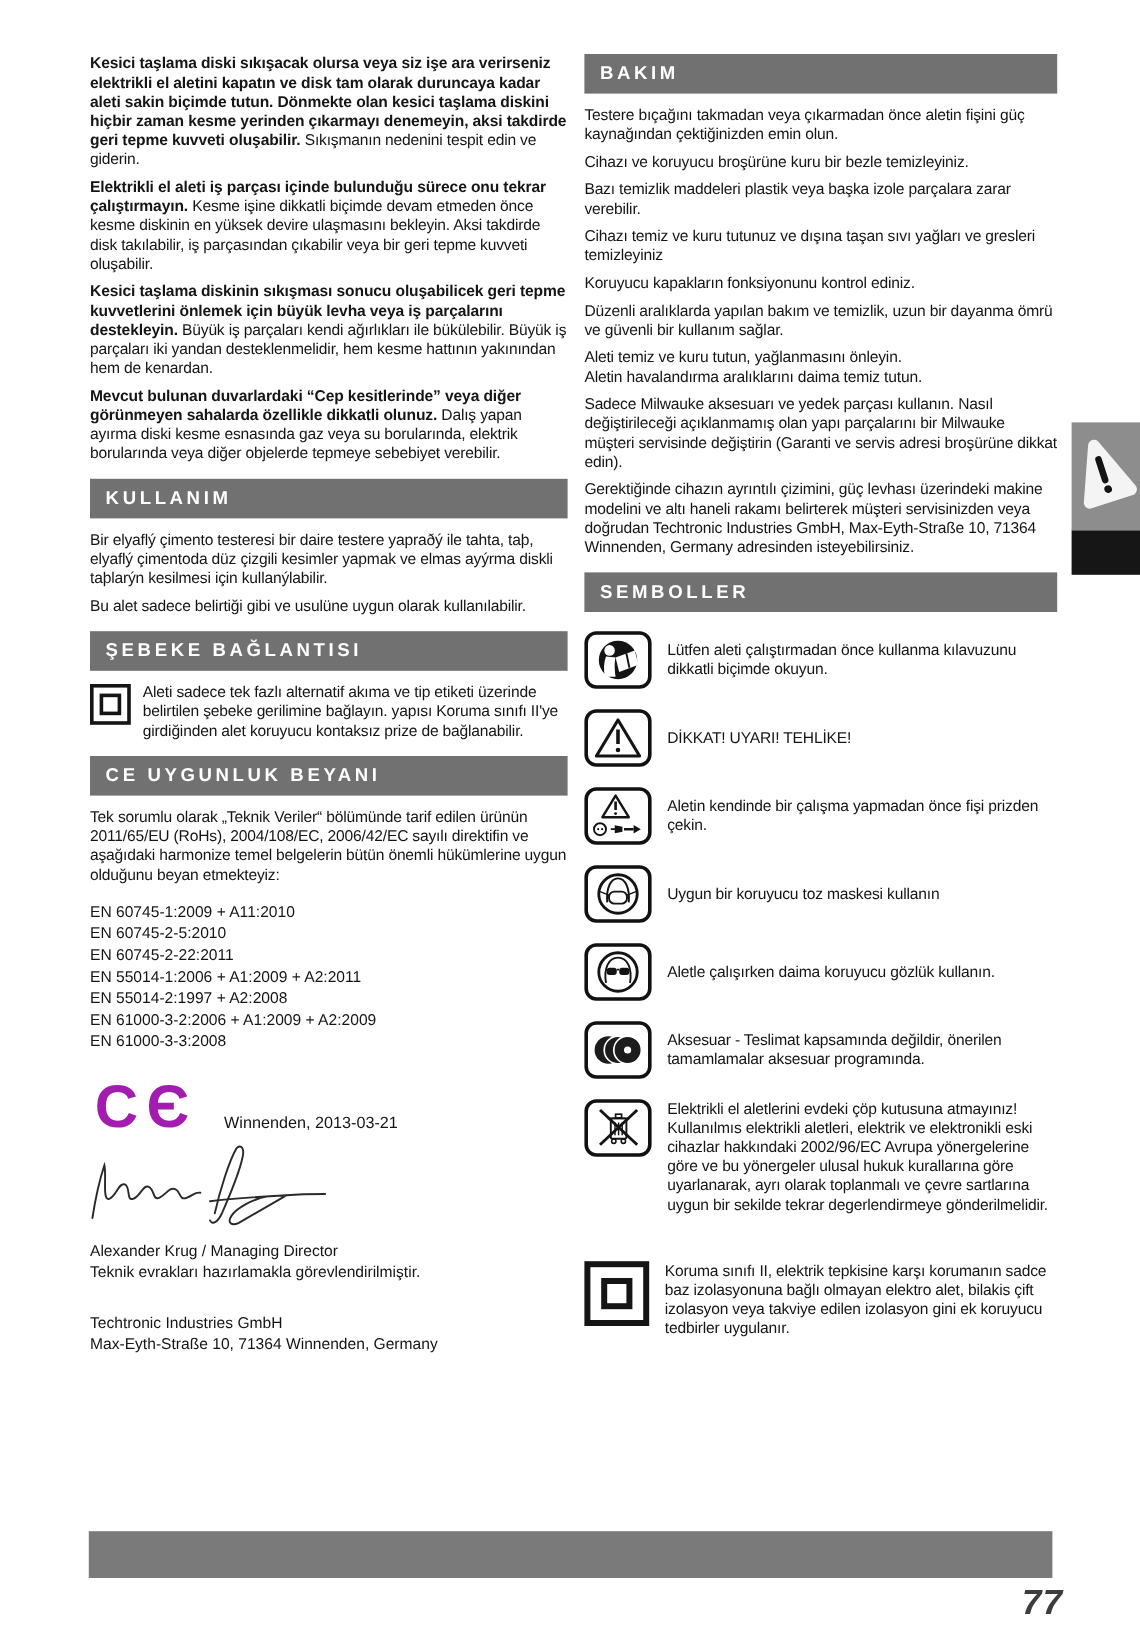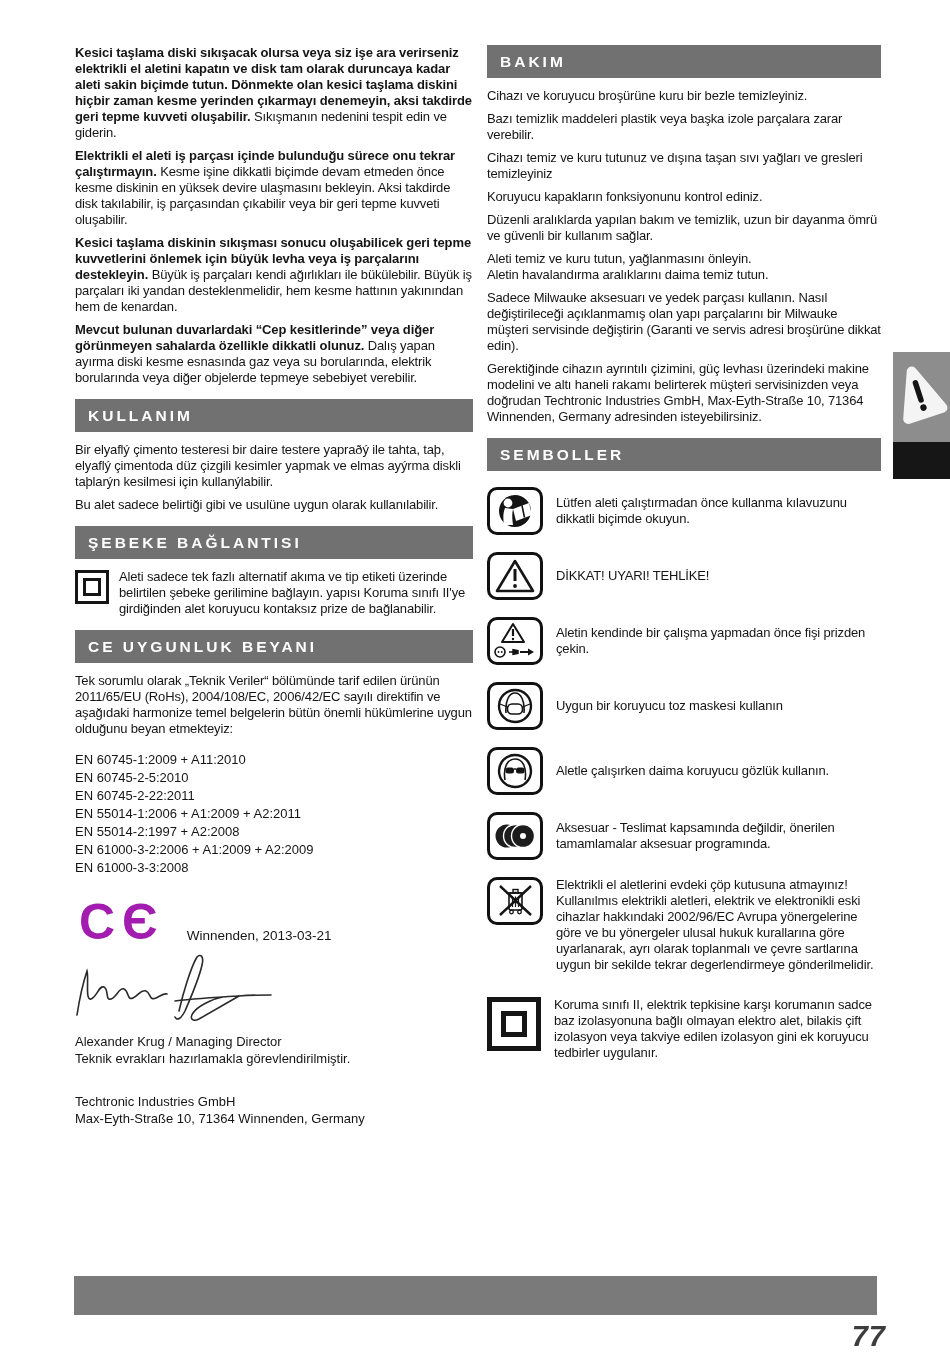--- a/index.html
+++ b/index.html
@@ -128,20 +128,21 @@
 
     <div class="company-block">
       <p>Techtronic Industries GmbH</p>
       <p>Max-Eyth-Straße 10, 71364 Winnenden, Germany</p>
     </div>
   </div>
 
   <div class="col col-right">
 
     <div class="sec-header first">BAKIM</div>
+    <p class="body-p">Testere bıçağını takmadan veya çıkarmadan önce aletin fişini güç kaynağından çektiğinizden emin olun.</p>
     <p class="body-p">Cihazı ve koruyucu broşürüne kuru bir bezle temizleyiniz.</p>
     <p class="body-p">Bazı temizlik maddeleri plastik veya başka izole parçalara zarar verebilir.</p>
     <p class="body-p">Cihazı temiz ve kuru tutunuz ve dışına taşan sıvı yağları ve gresleri temizleyiniz</p>
     <p class="body-p">Koruyucu kapakların fonksiyonunu kontrol ediniz.</p>
     <p class="body-p">Düzenli aralıklarda yapılan bakım ve temizlik, uzun bir dayanma ömrü ve güvenli bir kullanım sağlar.</p>
     <p class="body-p pre-line">Aleti temiz ve kuru tutun, yağlanmasını önleyin.
 Aletin havalandırma aralıklarını daima temiz tutun.</p>
     <p class="body-p">Sadece Milwauke aksesuarı ve yedek parçası kullanın. Nasıl değiştirileceği açıklanmamış olan yapı parçalarını bir Milwauke müşteri servisinde değiştirin (Garanti ve servis adresi broşürüne dikkat edin).</p>
     <p class="body-p">Gerektiğinde cihazın ayrıntılı çizimini, güç levhası üzerindeki makine modelini ve altı haneli rakamı belirterek müşteri servisinizden veya doğrudan Techtronic Industries GmbH, Max-Eyth-Straße 10, 71364 Winnenden, Germany adresinden isteyebilirsiniz.</p>
 
@@ -237,21 +238,21 @@
           <line x1="25.5" y1="13.5" x2="25.5" y2="24" stroke="#141414" stroke-width="1.2"></line>
           <circle cx="18.5" cy="29" r="1.8" fill="none" stroke="#141414" stroke-width="1.3"></circle>
           <circle cx="26.5" cy="29" r="1.8" fill="none" stroke="#141414" stroke-width="1.3"></circle>
           <line x1="7" y1="3" x2="38" y2="32" stroke="#141414" stroke-width="2.4"></line>
           <line x1="38" y1="3" x2="7" y2="32" stroke="#141414" stroke-width="2.4"></line>
         </svg>
       </span>
       <span class="sym-text">Elektrikli el aletlerini evdeki çöp kutusuna atmayınız! Kullanılmıs elektrikli aletleri, elektrik ve elektronikli eski cihazlar hakkındaki 2002/96/EC Avrupa yönergelerine göre ve bu yönergeler ulusal hukuk kurallarına göre uyarlanarak, ayrı olarak toplanmalı ve çevre sartlarına uygun bir sekilde tekrar degerlendirmeye gönderilmelidir.</span>
     </div>
 
-    <div class="sym-row top" style="margin-top:24px;">
+    <div class="sym-row top" style="margin-top:39px;">
       <span class="sym-icon square">
           <span class="inner"></span>
         </span>
       <span class="sym-text">Koruma sınıfı II, elektrik tepkisine karşı korumanın sadce baz izolasyonuna bağlı olmayan elektro alet, bilakis çift izolasyon veya takviye edilen izolasyon gini ek koruyucu tedbirler uygulanır.</span>
     </div>
   </div>
 
   <div class="warn-tab">
     <div class="gray">
       <svg width="57" height="90" viewBox="0 0 57 90">

